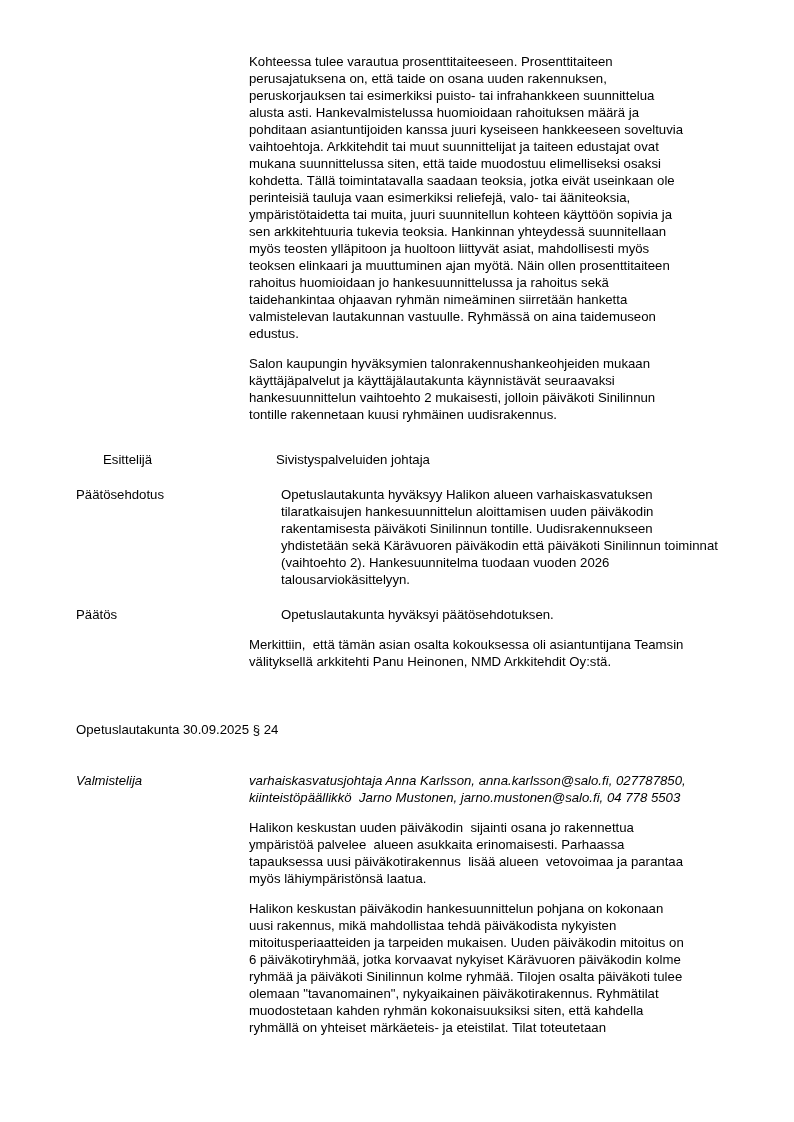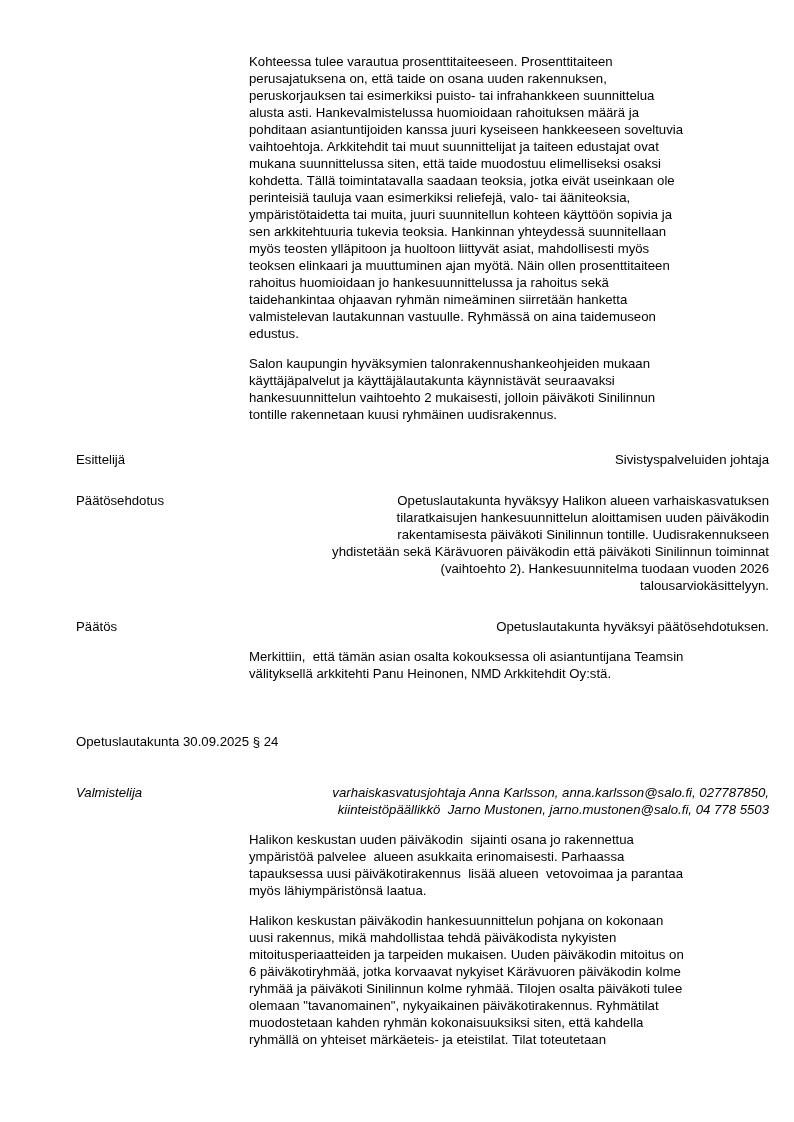--- a/index.html
+++ b/index.html
@@ -25,34 +25,33 @@
     display: grid;
     grid-template-columns: 173px 1fr;
     align-items: start;
   }
   .row .label {
     white-space: pre-wrap;
   }
   .row .value {
     white-space: pre-wrap;
     max-width: 520px;
-    text-align: right;
   }
   .para {
     white-space: pre-wrap;
     max-width: 520px;
   }
   .heading-line {
     white-space: pre-wrap;
   }
   
   .mt-1  { margin-top: 13px; }
   .mt-14 { margin-top: 14px; }
-  .mt-18 { margin-top: 24px; }
-  .mt-28 { margin-top: 28px; }
+  .mt-18 { margin-top: 18px; gap: 32px; }
+  .mt-28 { margin-top: 28px; margin-left: 27px; }
   .mt-34 { margin-top: 34px; font-style: italic; }
   .mt-51 { margin-top: 51px; }
 </style>
 </head>
 <body>
 
 <div class="page">
 
   <div class="row">
     <div class="label"></div>

